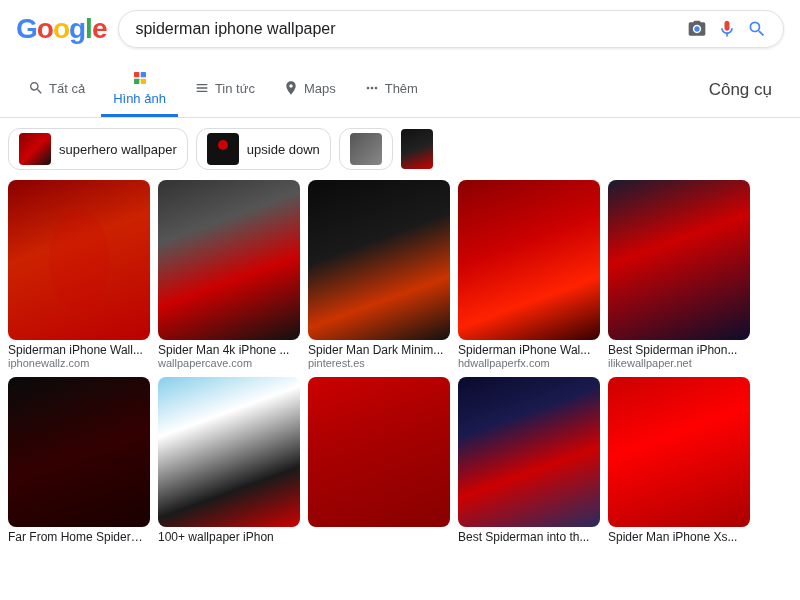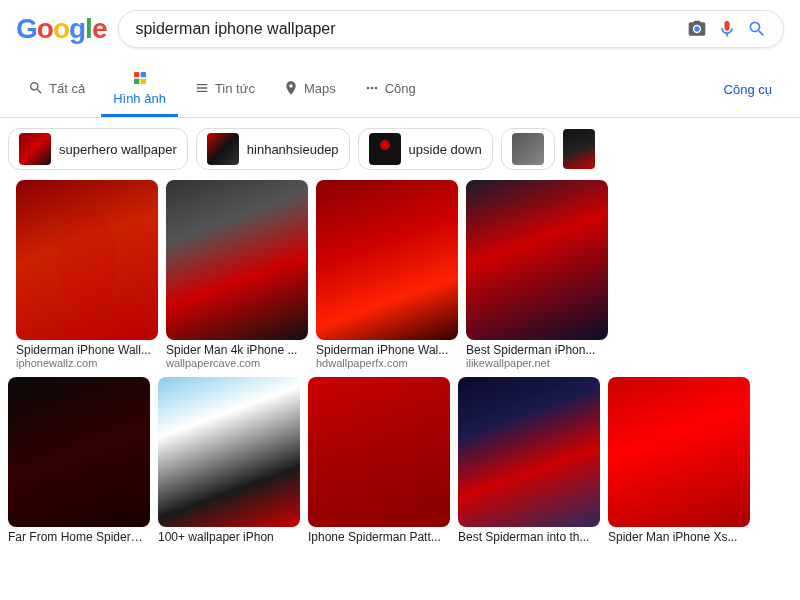--- a/index.html
+++ b/index.html
@@ -16,21 +16,21 @@
     .search-bar { display: flex; align-items: center; flex: 1; border: 1px solid #dfe1e5; border-radius: 24px; padding: 8px 16px; gap: 8px; box-shadow: 0 1px 3px rgba(0,0,0,0.1); }
     .search-input { flex: 1; border: none; outline: none; font-size: 16px; color: #202124; }
     .search-icons { display: flex; align-items: center; gap: 10px; }
     .icon-btn { cursor: pointer; display: flex; align-items: center; justify-content: center; }
 
     
     .nav-tabs { display: flex; align-items: center; padding: 4px 16px 0; border-bottom: 1px solid #e0e0e0; gap: 4px; }
     .nav-tab { display: flex; align-items: center; gap: 5px; padding: 8px 12px; font-size: 13px; color: #5f6368; cursor: pointer; border-bottom: 3px solid transparent; white-space: nowrap; }
     .nav-tab.active { color: #1a73e8; border-bottom: 3px solid #1a73e8; flex-direction: column; }
     .nav-tab svg { width: 16px; height: 16px; }
-    .tools-btn { margin-left: auto; font-size: 13px; color: #1d4ed8; cursor: pointer; padding: 8px 12px; }
+    .tools-btn { margin-left: auto; font-size: 17px; color: #404040; cursor: pointer; padding: 8px 12px; }
 
     
     .filter-chips { display: flex; align-items: center; padding: 10px 8px; gap: 8px; overflow: hidden; }
     .chip { display: flex; align-items: center; gap: 8px; border: 1px solid #dadce0; border-radius: 12px; padding: 4px 10px; cursor: pointer; white-space: nowrap; font-size: 13px; color: #202124; background: #fff; }
     .chip-thumb { width: 32px; height: 32px; border-radius: 4px; object-fit: cover; overflow: hidden; flex-shrink: 0; }
     .chip-thumb-superhero { background: linear-gradient(135deg, #8B0000 0%, #cc0000 50%, #111 100%); }
     .chip-thumb-hinhanh { background: linear-gradient(135deg, #cc0000 0%, #111 50%, #333 100%); }
     .chip-thumb-upside { background: #111; display: flex; align-items: center; justify-content: center; }
     .chip-thumb-spider-verse { background: linear-gradient(135deg, #555 0%, #888 100%); }
 
@@ -117,66 +117,67 @@
   <div class="nav-tab">
     <svg viewBox="0 0 24 24" fill="#5f6368" width="16" height="16">
         <path d="M12 2C8.13 2 5 5.13 5 9c0 5.25 7 13 7 13s7-7.75 7-13c0-3.87-3.13-7-7-7zm0 9.5c-1.38 0-2.5-1.12-2.5-2.5s1.12-2.5 2.5-2.5 2.5 1.12 2.5 2.5-1.12 2.5-2.5 2.5z"></path>
       </svg>
     <span>Maps</span>
   </div>
   <div class="nav-tab">
     <svg viewBox="0 0 24 24" fill="#5f6368" width="16" height="16">
         <path d="M6 10c-1.1 0-2 .9-2 2s.9 2 2 2 2-.9 2-2-.9-2-2-2zm12 0c-1.1 0-2 .9-2 2s.9 2 2 2 2-.9 2-2-.9-2-2-2zm-6 0c-1.1 0-2 .9-2 2s.9 2 2 2 2-.9 2-2-.9-2-2-2z"></path>
       </svg>
-    <span>Công</span>
+    <span>Thêm</span>
   </div>
   <div class="tools-btn">Công cụ</div>
 </div>
 
 <div class="filter-chips">
   <div class="chip">
     <div class="chip-thumb chip-thumb-superhero"></div>
     <span>superhero wallpaper</span>
-  </div>
-  <div class="chip">
-    <div class="chip-thumb chip-thumb-hinhanh"></div>
-    <span>hinhanhsieudep</span>
   </div>
   <div class="chip">
     <div class="chip-thumb chip-thumb-upside">
       <svg width="24" height="24" viewBox="0 0 24 24">
           <circle cx="12" cy="8" r="5" fill="#cc0000"></circle>
           <rect x="4" y="13" width="16" height="8" rx="2" fill="#111"></rect>
         </svg>
     </div>
     <span>upside down</span>
   </div>
   <div class="chip">
     <div class="chip-thumb chip-thumb-spider-verse"></div>
   </div>
   <div style="width:32px;height:40px;background:linear-gradient(160deg,#111,#222,#cc0000);border-radius:4px;flex-shrink:0;"></div>
 </div>
 
-<div class="grid-row" style="padding: 0 8px; margin-left: 8px;">
+<div class="grid-row" style="padding: 0 8px;">
   <div class="img-card">
     <div class="img-placeholder img-1">
 
       <svg width="142" height="160" viewBox="0 0 142 160" style="position:absolute;top:0;left:0;opacity:0.5">
         <ellipse cx="71" cy="80" rx="30" ry="50" fill="#cc0000" opacity="0.3"></ellipse>
       </svg>
     </div>
     <div class="img-caption">Spiderman iPhone Wall...</div>
     <div class="img-source">iphonewallz.com</div>
   </div>
   <div class="img-card">
     <div class="img-placeholder img-2"></div>
     <div class="img-caption">Spider Man 4k iPhone ...</div>
     <div class="img-source">wallpapercave.com</div>
   </div>
   <div class="img-card">
+    <div class="img-placeholder img-3"></div>
+    <div class="img-caption">Spider Man Dark Minim...</div>
+    <div class="img-source">pinterest.es</div>
+  </div>
+  <div class="img-card">
     <div class="img-placeholder img-4"></div>
     <div class="img-caption">Spiderman iPhone Wal...</div>
     <div class="img-source">hdwallpaperfx.com</div>
   </div>
   <div class="img-card">
     <div class="img-placeholder img-5"></div>
     <div class="img-caption">Best Spiderman iPhon...</div>
     <div class="img-source">ilikewallpaper.net</div>
   </div>
 </div>
@@ -187,21 +188,20 @@
     <div class="img-caption">Far From Home Spiderm...</div>
     <div class="img-source"></div>
   </div>
   <div class="img-card">
     <div class="img-placeholder img-8"></div>
     <div class="img-caption">100+ wallpaper iPhon</div>
     <div class="img-source"></div>
   </div>
   <div class="img-card">
     <div class="img-placeholder img-9"></div>
-    <div class="img-caption">Iphone Spiderman Patt...</div>
     <div class="img-source"></div>
   </div>
   <div class="img-card">
     <div class="img-placeholder img-10"></div>
     <div class="img-caption">Best Spiderman into th...</div>
     <div class="img-source"></div>
   </div>
   <div class="img-card">
     <div class="img-placeholder img-11"></div>
     <div class="img-caption">Spider Man iPhone Xs...</div>

